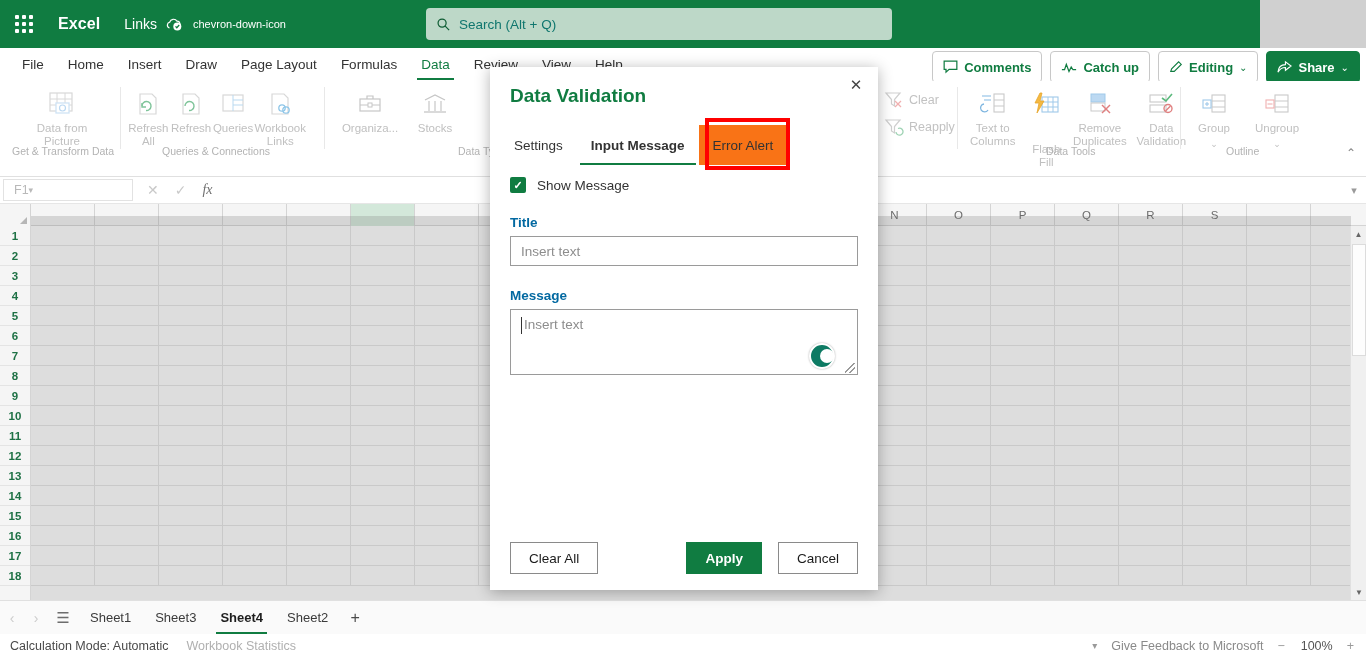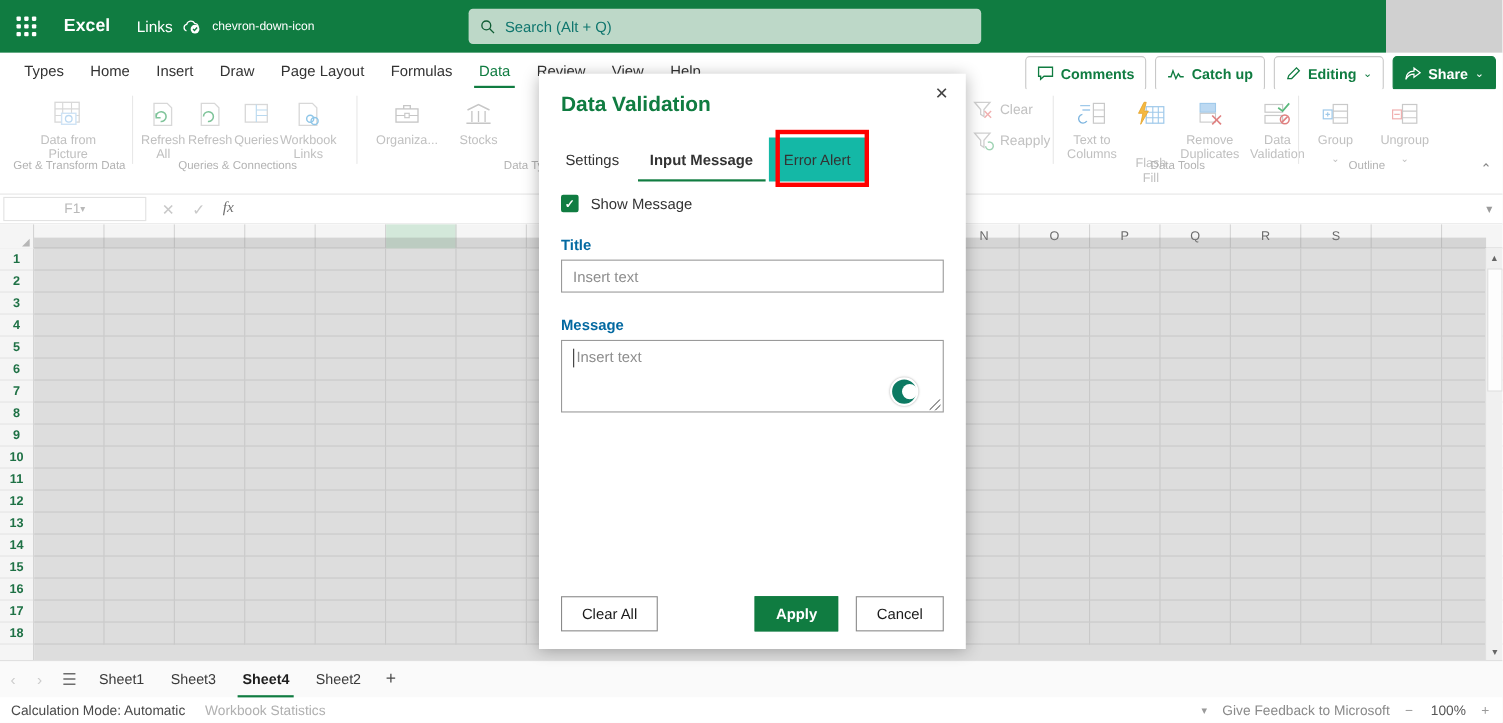--- a/index.html
+++ b/index.html
@@ -96,21 +96,21 @@
     position: absolute; right: 10px; bottom: 16px; color: #888; font-size: 12px; cursor: pointer;
   }
 
   
   .fbar {
     position: absolute; left: 0; top: 177px; width: 1366px; height: 27px;
     background: #ffffff; display: flex; align-items: center; border-bottom: 1px solid #e6e6e6;
   }
   .namebox {
     width: 130px; height: 22px; margin-left: 3px; border: 1px solid #e2e2e2; background: #fff;
-    display: flex; align-items: center; justify-content: center; padding: 0 10px;
+    display: flex; align-items: center; justify-content: flex-start; padding: 0 10px;
     font-size: 12.5px; color: #b9b9b9; cursor: pointer;
   }
   .fb-icons { display: flex; align-items: center; gap: 16px; margin-left: 14px; }
   .fb-icons span { color: #c9c9c9; font-size: 14px; cursor: pointer; }
   .fb-icons .fx { font-style: italic; font-family: "Liberation Serif", serif; font-size: 14px; color: #707070; }
   .fb-input { flex: 1; height: 22px; margin-left: 12px; background: #fff; cursor: text; }
   .fb-chev { width: 24px; text-align: center; color: #9a9a9a; font-size: 11px; cursor: pointer; }
 
   
   .gridwrap { position: absolute; left: 0; top: 204px; width: 1366px; height: 396px; background: #fff; }
@@ -212,21 +212,21 @@
     display: flex; align-items: stretch; margin: 18px 0 0 10px; height: 40px;
   }
   .dtab {
     padding: 0 14px; display: flex; align-items: center; justify-content: center;
     font-size: 13.5px; color: #333; cursor: pointer; position: relative;
   }
   .dtab.active { font-weight: bold; }
   .dtab.active::after {
     content: ""; position: absolute; left: 3px; right: 3px; bottom: 0; height: 2.5px; background: #107c41;
   }
-  .dtab.hover { background: #14b8a6; }
+  .dtab.hover { background: #f97316; }
   .hl-box {
     position: absolute; left: 705px; top: 118px; width: 85px; height: 52px;
     border: 4px solid #ff0000; z-index: 120; pointer-events: none; box-sizing: border-box;
   }
   .chkrow { display: flex; align-items: center; margin: 12px 0 0 20px; cursor: pointer; }
   .chk {
     width: 16px; height: 16px; background: #107c41; border-radius: 2px;
     display: flex; align-items: center; justify-content: center;
     color: #ffffff; font-size: 11px; font-weight: bold;
   }
@@ -311,21 +311,21 @@
 
   <div class="searchbox">
     <svg width="15" height="15" viewBox="0 0 16 16">
       <circle cx="6.5" cy="6.5" r="4.3" fill="none" stroke="#0e5c33" stroke-width="1.3"></circle>
       <line x1="9.8" y1="9.8" x2="14" y2="14" stroke="#0e5c33" stroke-width="1.3"></line>
     </svg>
     <span class="ph">Search (Alt + Q)</span>
   </div>
 
   <div class="ribbon-tabs">
-    <div class="rtab">Types</div>
+    <div class="rtab">File</div>
     <div class="rtab">Home</div>
     <div class="rtab">Insert</div>
     <div class="rtab">Draw</div>
     <div class="rtab">Page Layout</div>
     <div class="rtab">Formulas</div>
     <div class="rtab active">Data</div>
     <div class="rtab">Review</div>
     <div class="rtab">View</div>
     <div class="rtab">Help</div>
 

